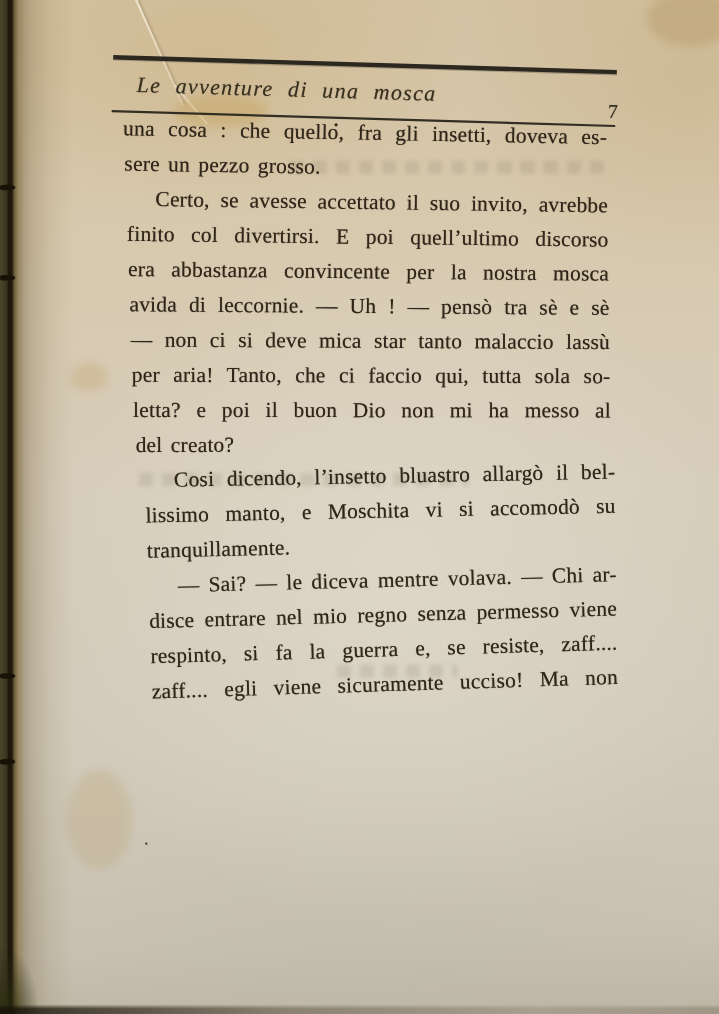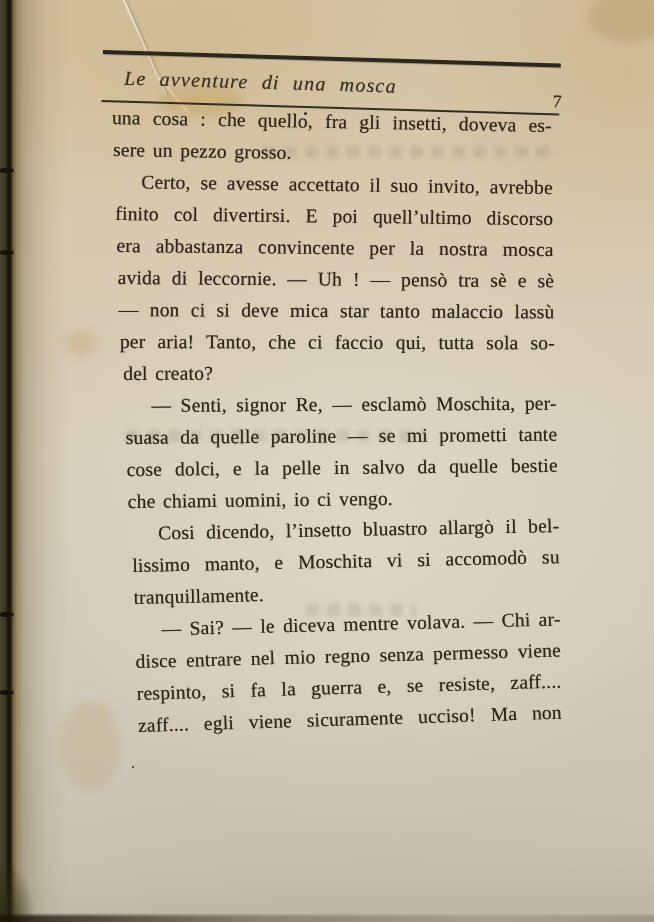--- a/index.html
+++ b/index.html
@@ -143,27 +143,22 @@
           <div class="line" style="transform: translateX(0px) rotate(1.05deg); width: 440px;">una cosa : che quello, fra gli insetti, doveva es-</div>
           <div class="line par-end" style="transform: translateX(1.1px) rotate(0.93deg); width: 439.3px;">sere un pezzo grosso.</div>
         </div>
         <div>
           <div class="line indent" style="transform: translateX(2.3px) rotate(0.8deg); width: 438.6px;">Certo, se avesse accettato il suo invito, avrebbe</div>
           <div class="line" style="transform: translateX(3.4px) rotate(0.68deg); width: 437.9px;">finito col divertirsi. E poi quell’ultimo discorso</div>
           <div class="line" style="transform: translateX(4.5px) rotate(0.55deg); width: 437.2px;">era abbastanza convincente per la nostra mosca</div>
           <div class="line" style="transform: translateX(5.7px) rotate(0.43deg); width: 436.5px;">avida di leccornie. — Uh ! — pensò tra sè e sè</div>
           <div class="line" style="transform: translateX(6.8px) rotate(0.31deg); width: 435.8px;">— non ci si deve mica star tanto malaccio lassù</div>
           <div class="line" style="transform: translateX(7.9px) rotate(0.18deg); width: 435.1px;">per aria! Tanto, che ci faccio qui, tutta sola so-</div>
+          <div class="line" style="transform: translateX(9px) rotate(0.06deg); width: 434.4px;">letta? e poi il buon Dio non mi ha messo al</div>
           <div class="line par-end" style="transform: translateX(11.3px) rotate(-0.19deg); width: 433px;">del creato?</div>
-        </div>
-        <div>
-          <div class="line indent" style="transform: translateX(12.4px) rotate(-0.31deg); width: 432.3px;">— Senti, signor Re, — esclamò Moschita, per-</div>
-          <div class="line" style="transform: translateX(13.6px) rotate(-0.44deg); width: 431.7px;">suasa da quelle paroline — se mi prometti tante</div>
-          <div class="line" style="transform: translateX(14.7px) rotate(-0.56deg); width: 431px;">cose dolci, e la pelle in salvo da quelle bestie</div>
-          <div class="line par-end" style="transform: translateX(15.8px) rotate(-0.68deg); width: 430.3px;">che chiami uomini, io ci vengo.</div>
         </div>
         <div>
           <div class="line indent" style="transform: translateX(19.2px) rotate(-1.06deg); width: 428.2px;">Cosi dicendo, l’insetto bluastro allargò il bel-</div>
           <div class="line" style="transform: translateX(20.3px) rotate(-1.18deg); width: 427.5px;">lissimo manto, e Moschita vi si accomodò su</div>
           <div class="line par-end" style="transform: translateX(21.5px) rotate(-1.3deg); width: 426.8px;">tranquillamente.</div>
         </div>
         <div>
           <div class="line indent" style="transform: translateX(22.6px) rotate(-1.43deg); width: 426.1px;">— Sai? — le diceva mentre volava. — Chi ar-</div>
           <div class="line" style="transform: translateX(23.7px) rotate(-1.55deg); width: 425.4px;">disce entrare nel mio regno senza permesso viene</div>
           <div class="line" style="transform: translateX(24.9px) rotate(-1.68deg); width: 424.7px;">respinto, si fa la guerra e, se resiste, zaff....</div>

